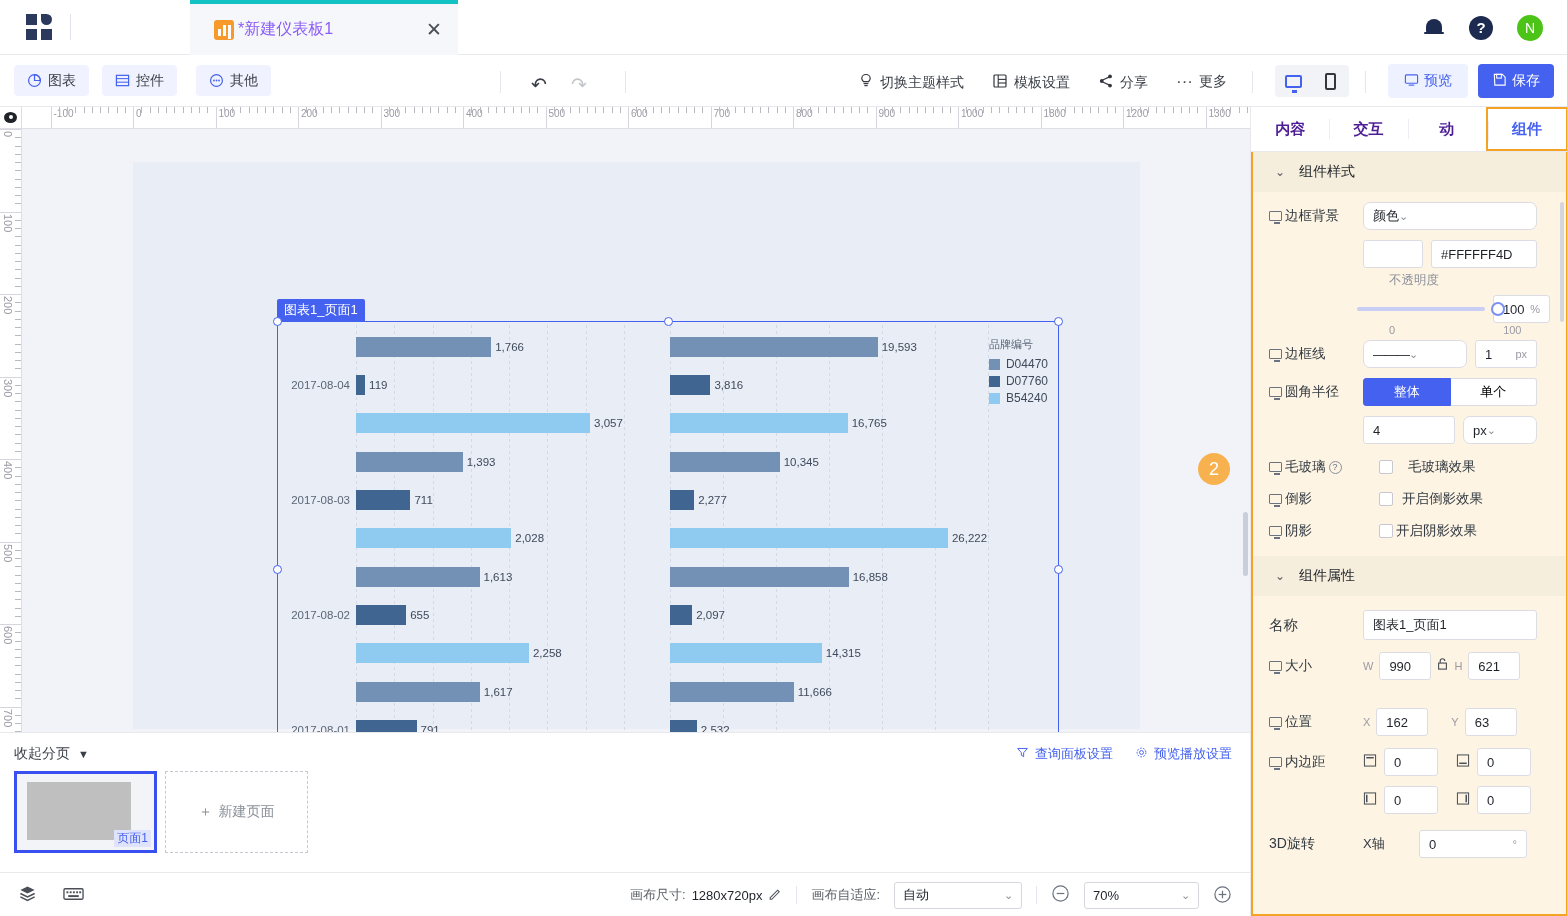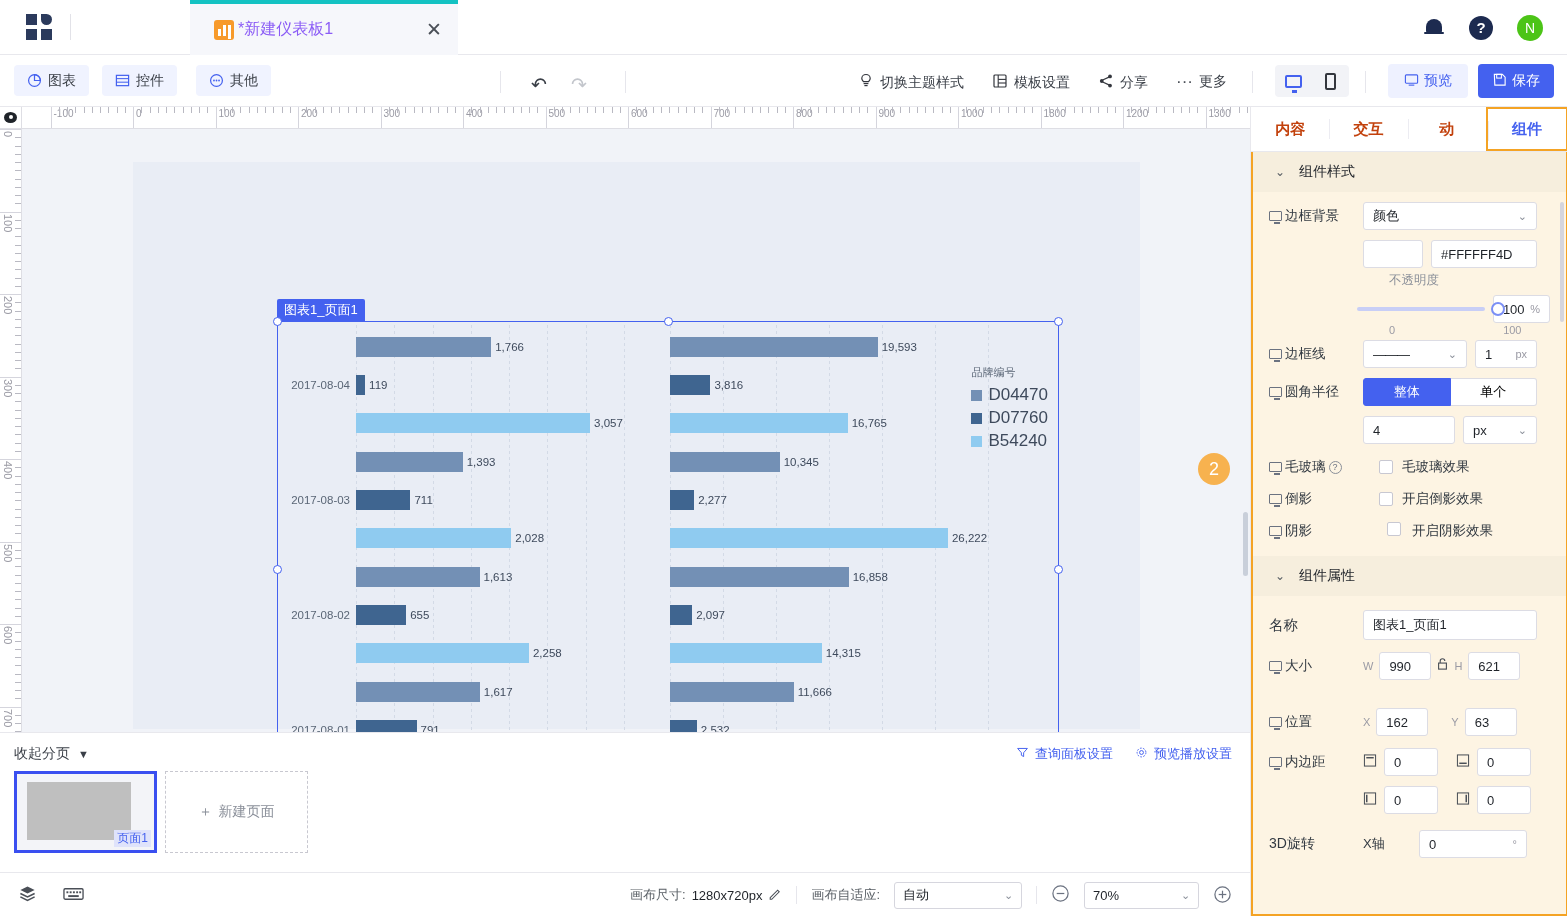--- a/index.html
+++ b/index.html
@@ -106,23 +106,23 @@
   .chart { position:absolute; top:196px; height:482px; }
   .chartL { left:258px; width:388px; }
   .chartR { left:646px; width:388px; }
   .plot { position:absolute; left:0; top:0; right:0; height:450px; }
   .grid-line { position:absolute; top:0; bottom:0; width:1px;
                background: repeating-linear-gradient(to bottom,#d3dae6 0 3px,transparent 3px 6px); }
   .bar { position:absolute; height:20px; }
   .bval { position:absolute; font-size:11.5px; color:#3e4a5c; white-space:nowrap; line-height:20px; }
   .catlab { position:absolute; font-size:11.5px; color:#5a6676; white-space:nowrap; text-align:right; }
 
-  .legend { position:absolute; right:8px; top:12px;margin-top:28px; }
+  .legend { position:absolute; right:8px; top:12px; }
   .legend .lt { font-size:11px; color:#5a6676; margin-bottom:5px; }
-  .legend .li { display:flex; align-items:center; gap:6px; margin-bottom:3px; font-size:17px; color:#3e4a5c; }
+  .legend .li { display:flex; align-items:center; gap:6px; margin-bottom:3px; font-size:12px; color:#3e4a5c; }
   .legend .sw { width:11px; height:11px; flex:0 0 auto; }
 
   .hscroll { position:absolute; left:611px; top:718px; width:48px; height:5px;
              background:#c9cfda; border-radius:3px; }
   .vscroll { position:absolute; left:1243px; top:405px; width:5px; height:64px;
              background:#c9cfda; border-radius:3px; }
 
   .badge { position:absolute; border-radius:50%; background:#f7b24f; color:#fff;
            display:flex; align-items:center; justify-content:center; font-size:18px; }
 
@@ -151,35 +151,35 @@
   .sel-box { height:27px; border:1px solid #d6d6de; border-radius:3px; display:flex; align-items:center;
              justify-content:space-between; padding:0 8px; font-size:13px; color:#1f2329; cursor:pointer; background:#fff; }
   .divv { width:1px; height:18px; background:#e6e6ec; }
 
   
   .rpanel { position:absolute; left:1250px; top:107px; width:317px; height:809px;
             background:#fff; border-left:1px solid #e8e8ed; }
   .rtabs { position:absolute; left:0; top:0; width:317px; height:45px; display:flex;
            border-bottom:1px solid #e8e8ed; }
   .rtab { flex:1; display:flex; align-items:center; justify-content:center; font-size:15px;
-          color:#c2410c; font-weight:bold; cursor:pointer; position:relative; }
+          color:#4c1d95; font-weight:bold; cursor:pointer; position:relative; }
   .rtab + .rtab::before { content:""; position:absolute; left:0; top:12px; width:1px; height:20px; background:#ececf2; }
   .rtab.active { color:#4461ef; border:2px solid #f4a324; background:#fff; }
   .rbody { position:absolute; left:0; top:45px; width:317px; height:764px;
            background:#fdf4e3; border:2px solid #f4a324; border-top:none; overflow:hidden; }
   .sect-head { height:40px; background:#f6eedd; display:flex; align-items:center; gap:14px;
                padding-left:22px; font-size:14px; color:#1f2329; cursor:pointer; }
   .chev { font-size:12px; color:#5a6066; }
   .row { display:flex; align-items:center; padding:0 16px; margin-top:10px; }
   .lbl { width:94px; flex:0 0 auto; font-size:13.5px; color:#333a42; display:flex; align-items:center; gap:3px; }
   .micon { width:13px; height:10px; border:1.3px solid #6b7280; border-radius:1px; position:relative; flex:0 0 auto; }
   .micon::after{content:"";position:absolute;left:3.5px;top:10px;width:6px;height:1.5px;background:#6b7280;}
   .fld { height:28px; border:1px solid #dcdce4; background:#fff; border-radius:3px; display:flex;
          align-items:center; padding:0 9px; font-size:13px; color:#1f2329; }
-  .fld.sel2 { justify-content:space-between; cursor:pointer; }
+  .fld.sel2 { cursor:pointer;border-radius:7px; }
   .sliderrow { padding:0 16px; margin-top:4px; }
   .track { position:relative; width:152px; height:4px; background:#c8cef6; border-radius:2px; }
   .knob { position:absolute; left:134px; top:-5px; width:14px; height:14px; border-radius:50%;
           background:#fff; border:2px solid #7b8ff5; cursor:pointer; }
   .sm { font-size:11px; color:#9a9aa4; }
   .segbtn { flex:1; height:28px; display:flex; align-items:center; justify-content:center;
             font-size:13px; cursor:pointer; border:1px solid #dcdce4; }
   .segbtn.on { background:#4461ef; color:#fff; border-color:#4461ef; }
   .cbx { width:14px; height:14px; border:1px solid #c8c8d2; background:#fff; border-radius:2px; flex:0 0 auto; cursor:pointer; }
   .rscroll { position:absolute; right:2px; top:50px; width:4px; height:120px; background:#d5d5dd; border-radius:2px; }
@@ -858,21 +858,21 @@
           <span style="color:#8a8f99;font-size:11px">⌄</span>
         </span>
       </div>
 
       <div class="row" style="margin-top:14px">
         <span class="lbl">
             <span class="micon"></span>
             <span>毛玻璃</span>
           <span style="display:inline-flex;align-items:center;justify-content:center;width:13px;height:13px;border:1px solid #8a8f99;border-radius:50%;font-size:9px;color:#6b7280">?</span>
         </span>
-        <span style="display:flex;align-items:center;gap:9px;margin-left:16px">
+        <span style="display:flex;align-items:center;gap:15px;margin-left:16px">
           <span class="cbx"></span>
           <span style="font-size:13.5px;color:#333a42">毛玻璃效果</span>
         </span>
       </div>
 
       <div class="row" style="margin-top:14px">
         <span class="lbl">
             <span class="micon"></span>
             <span>倒影</span>
           </span>
@@ -880,21 +880,21 @@
           <span class="cbx"></span>
           <span style="font-size:13.5px;color:#333a42">开启倒影效果</span>
         </span>
       </div>
 
       <div class="row" style="margin-top:14px">
         <span class="lbl">
             <span class="micon"></span>
             <span>阴影</span>
           </span>
-        <span style="display:flex;gap:11px;margin-left:24px">
+        <span style="display:flex;align-items:center;gap:3px;margin-left:16px">
           <span class="cbx"></span>
           <span style="font-size:13.5px;color:#333a42">开启阴影效果</span>
         </span>
       </div>
 
       <div class="sect-head" style="margin-top:16px">
         <span class="chev">⌄</span>
         <span>组件属性</span>
       </div>
 

